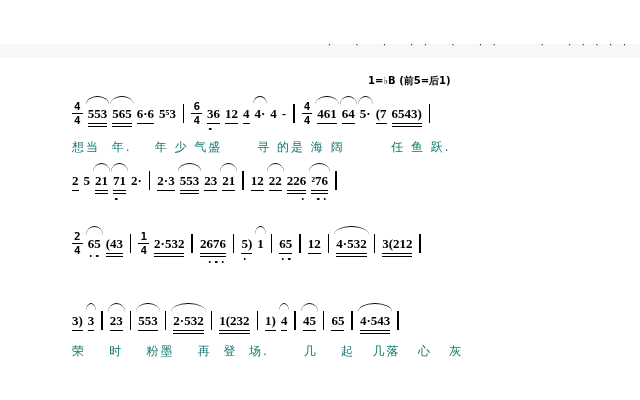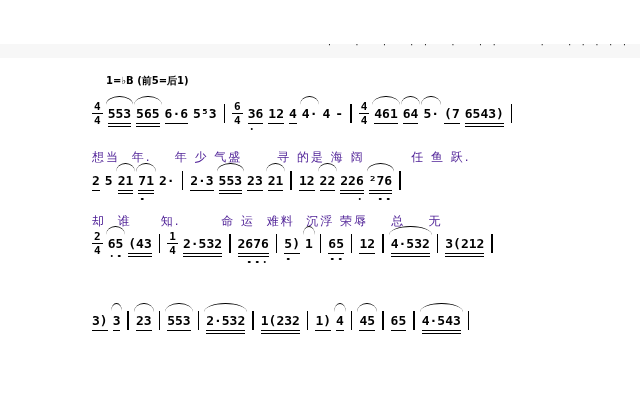--- a/index.html
+++ b/index.html
@@ -1,43 +1,43 @@
 <!DOCTYPE html>
 <html><head>
 <meta charset="utf-8">
 <style>
   html,body{margin:0;padding:0;}
   .page{position:relative;width:640px;height:400px;background:#ffffff;overflow:hidden;
         font-family:"DejaVu Sans",sans-serif;color:#000;}
   .scan-band{position:absolute;left:0;top:44px;width:640px;height:14px;background:#f7f7f7;}
   .top-dots{position:absolute;left:328px;top:40px;font:9px "DejaVu Sans",sans-serif;
         letter-spacing:4px;color:#111;white-space:pre;}
-  .system{position:absolute;left:92px;}
+  .system{position:absolute;left:72px;text-align:right;}
   #s1{top:74px}#s2{top:158px}#s3{top:218px}#s4{top:298px}
   .sys-label{font:bold 10px "DejaVu Sans",sans-serif;margin-left:14px;}
   .notes-row{display:flex;align-items:center;column-gap:5px;padding:13px 0 10px;
         font-family:"DejaVu Sans Mono",monospace;font-weight:bold;font-size:13px;}
   .cluster{position:relative;display:inline-block;}
   .slur{position:absolute;left:-2px;right:-2px;top:-10px;height:8px;
         border-top:1.4px solid #000;border-radius:50% 50% 0 0/100% 100% 0 0;}
-  .nt{position:relative;display:inline-block;line-height:1.1;}
+  .nt{position:relative;display:inline-block;line-height:1.1;font-family:Liberation Serif, serif;}
   .nt.u1::after{content:"";position:absolute;left:0;right:0;bottom:-3px;height:1.3px;background:#000;}
   .nt.u2::after{content:"";position:absolute;left:0;right:0;bottom:-3px;height:1.3px;background:#000;}
   .nt.u2::before{content:"";position:absolute;left:0;right:0;bottom:-6px;height:1.3px;background:#000;}
   .ch{position:relative;display:inline-block;}
   .ch.low::after{content:"";position:absolute;left:50%;transform:translateX(-50%);bottom:-6px;
         width:2.5px;height:2.5px;border-radius:50%;background:#000;}
   .u1 .ch.low::after{bottom:-9px;}
   .u2 .ch.low::after{bottom:-12px;}
   .bar{width:1.5px;height:19px;background:#000;margin:0 2px;align-self:center;flex:none;}
   .ts{display:inline-flex;flex-direction:column;align-items:center;align-self:center;
         font:bold 11px "DejaVu Sans Mono",monospace;line-height:1;flex:none;}
   .ts .tnum{padding:0 2px 1px;border-bottom:1px solid #000;}
   .ts .tden{padding-top:1px;}
-  .lyrics{font:12px "DejaVu Sans",sans-serif;white-space:pre;letter-spacing:2px;margin-top:13px;color:#4c1d95;}
+  .lyrics{font:12px "DejaVu Sans",sans-serif;white-space:pre;letter-spacing:2px;margin-top:3px;color:#0f766e;}
 </style>
 </head>
 <body>
 
 <div class="page">
   <div class="scan-band"></div>
   <div class="top-dots">·   ·   ·   · ·   ·   · ·      ·   · · · · ·</div>
   <div id="systems">
       <div class="system" id="s1">
         <div class="sys-label">1=♭B (前5=后1)</div>
@@ -87,21 +87,20 @@
           <span class="cluster"><span class="slur"></span><span class="nt u2"><span class="ch">5</span><span class="ch">5</span><span class="ch">3</span></span></span>
           <span class="cluster"><span class="nt u1"><span class="ch">2</span><span class="ch">3</span></span></span>
           <span class="cluster"><span class="slur"></span><span class="nt u1"><span class="ch">2</span><span class="ch">1</span></span></span>
           <div class="bar"></div>
           <span class="cluster"><span class="nt u1"><span class="ch">1</span><span class="ch">2</span></span></span>
           <span class="cluster"><span class="slur"></span><span class="nt u1"><span class="ch">2</span><span class="ch">2</span></span></span>
           <span class="cluster"><span class="nt u2"><span class="ch">2</span><span class="ch">2</span><span class="ch low">6</span></span></span>
           <span class="cluster"><span class="slur"></span><span class="nt u2"><span class="ch">²</span><span class="ch low">7</span><span class="ch low">6</span></span></span>
           <div class="bar"></div>
         </div>
-        <div class="lyrics">却  谁     知.       命 运  难料  沉浮 荣辱    总    无</div>
       </div>
       <div class="system" id="s3">
         <div class="notes-row">
           <div class="ts">
             <span class="tnum">2</span>
             <span class="tden">4</span>
           </div>
           <span class="cluster"><span class="slur"></span><span class="nt"><span class="ch low">6</span><span class="ch low">5</span></span></span>
           <span class="cluster"><span class="nt u2"><span class="ch">(</span><span class="ch">4</span><span class="ch">3</span></span></span>
           <div class="bar"></div>
@@ -142,15 +141,16 @@
           <span class="cluster"><span class="nt u1"><span class="ch">1</span><span class="ch">)</span></span></span>
           <span class="cluster"><span class="slur"></span><span class="nt u1"><span class="ch">4</span></span></span>
           <div class="bar"></div>
           <span class="cluster"><span class="slur"></span><span class="nt u1"><span class="ch">4</span><span class="ch">5</span></span></span>
           <div class="bar"></div>
           <span class="cluster"><span class="nt u1"><span class="ch">6</span><span class="ch">5</span></span></span>
           <div class="bar"></div>
           <span class="cluster"><span class="slur"></span><span class="nt u2"><span class="ch">4</span><span class="ch">·</span><span class="ch">5</span><span class="ch">4</span><span class="ch">3</span></span></span>
           <div class="bar"></div>
         </div>
+        <div class="lyrics">荣    时    粉墨    再  登  场.      几    起   几落   心   灰</div>
       </div>
     </div>
 </div>
 
 </body></html>

